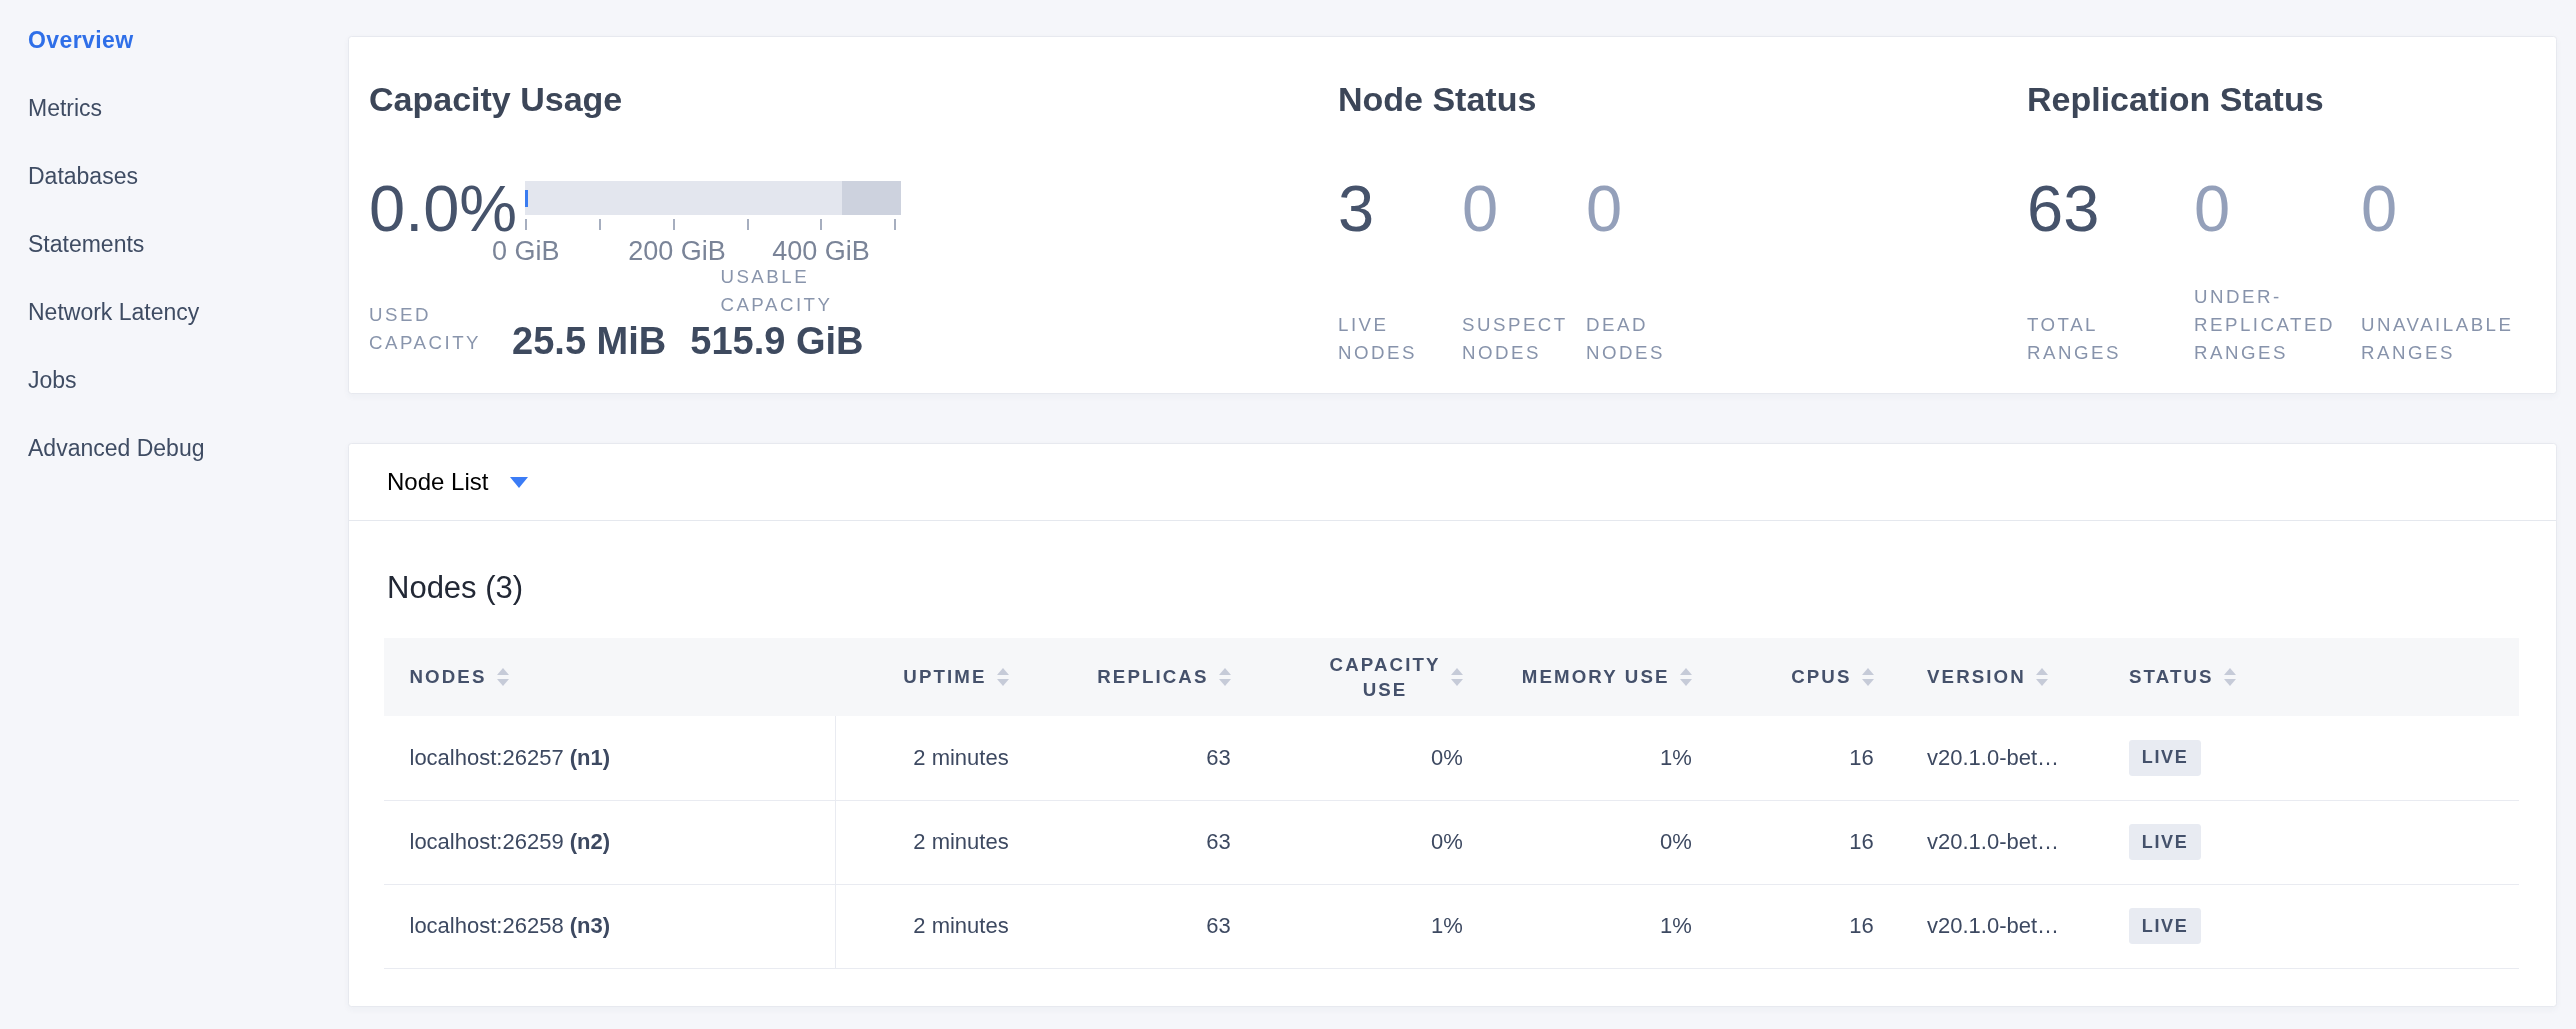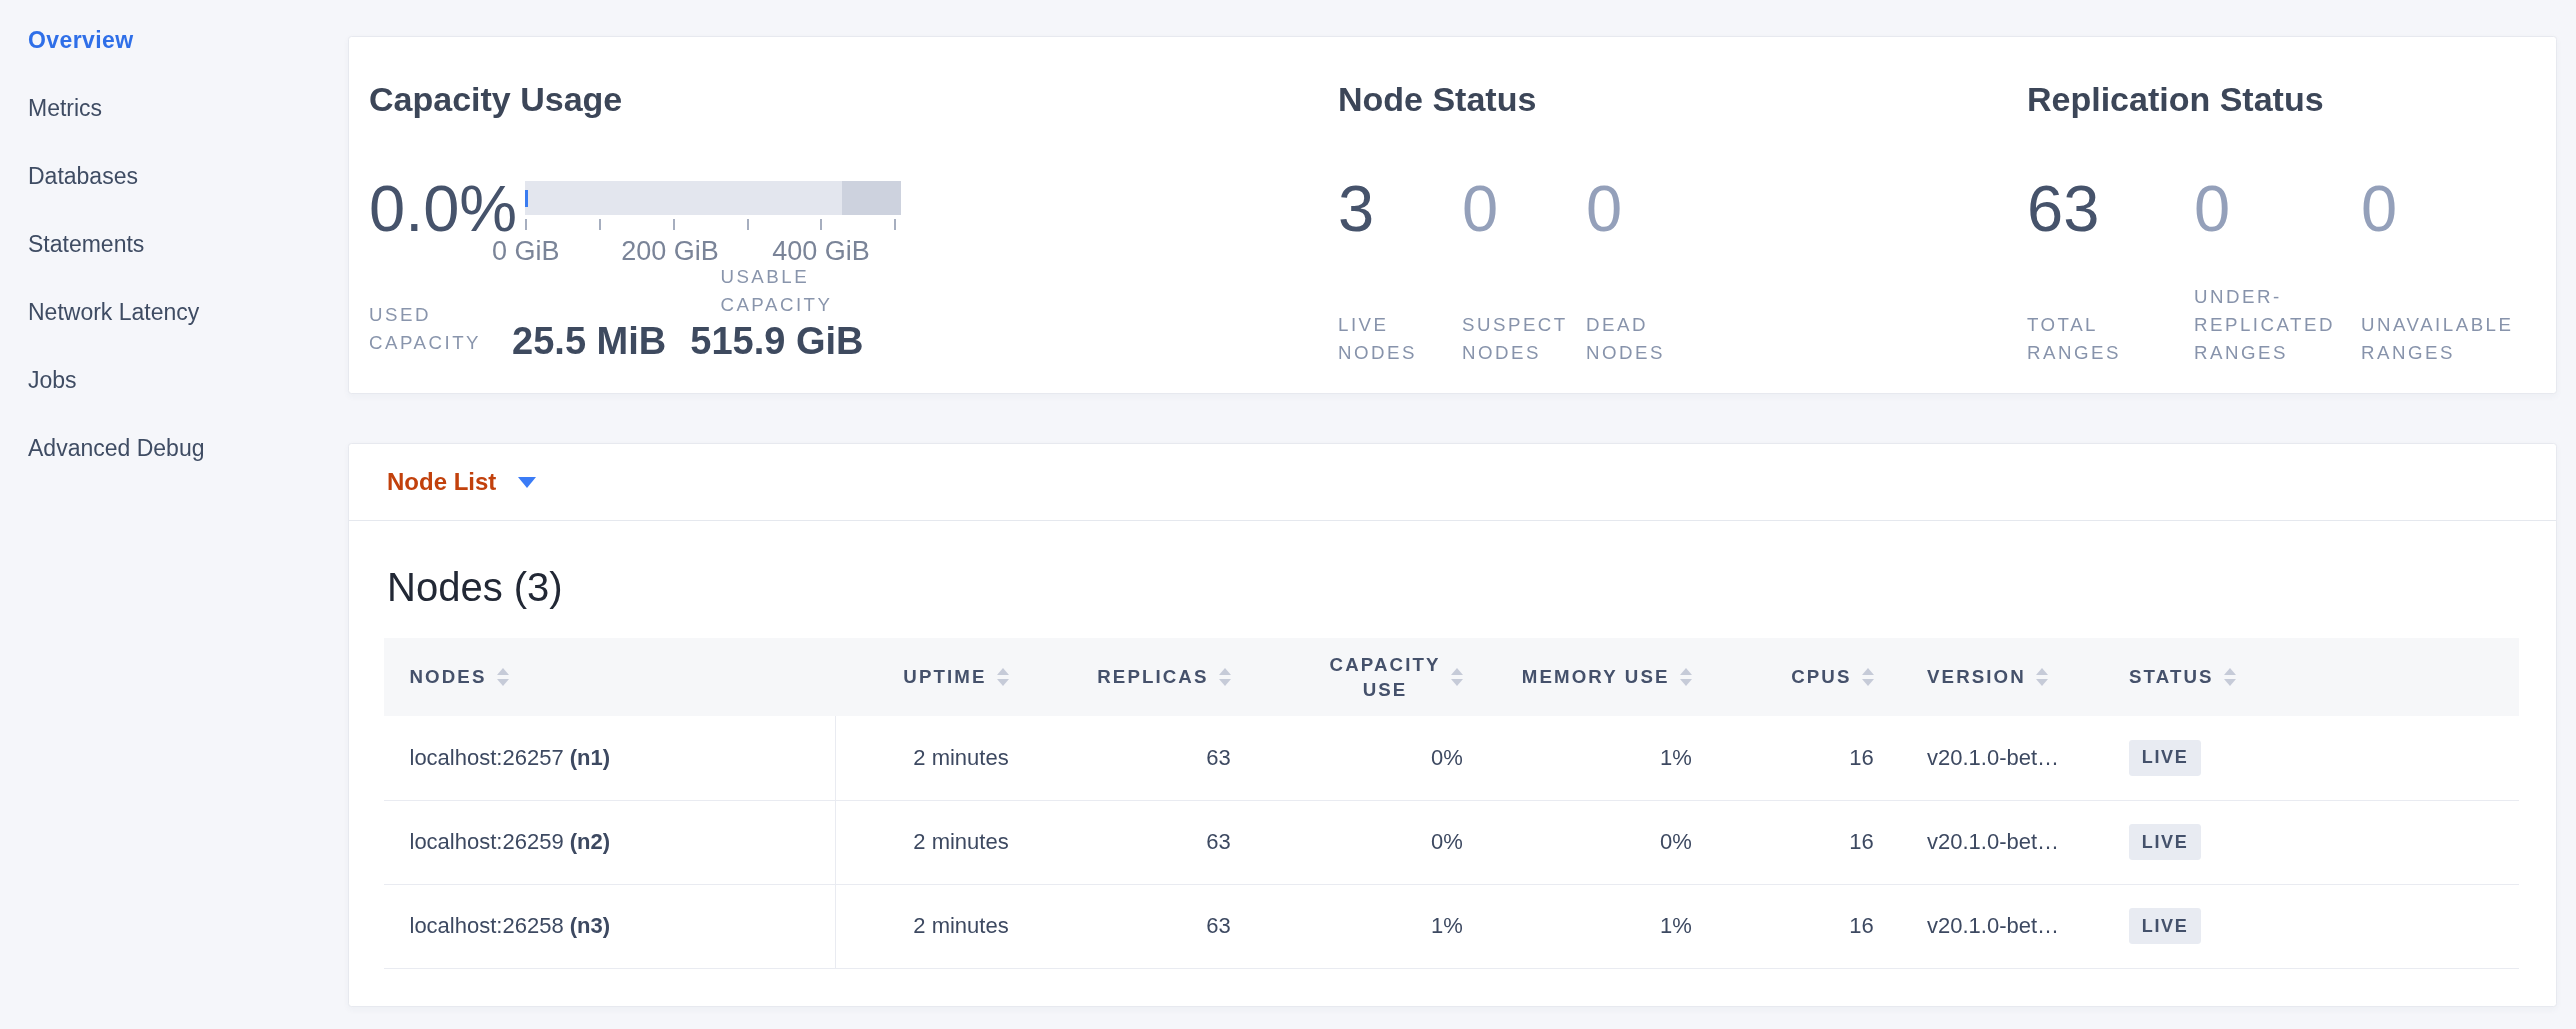--- a/index.html
+++ b/index.html
@@ -72,28 +72,28 @@
   }
   .section-nodes .metric-label { width: 124px; }
   .section-replication .metric-label { width: 167px; }
 
   
   .nodelist-card { margin-top: 49px; }
   .node-list-bar {
     height: 77px; border-bottom: 0.8px solid #e5e8ee;
     display: flex; align-items: center; padding-left: 38px; cursor: pointer;
   }
-  .node-list-label { color: #c2410c; font-size: 24px; font-weight: 700; margin-right: 22px; }
+  .node-list-label { color: #000000; font-size: 24px; font-weight: 400; margin-right: 22px; }
   .caret-down {
     width: 0; height: 0;
     border-left: 9.3px solid transparent; border-right: 9.3px solid transparent;
     border-top: 11px solid #3b7cf6;
   }
 
-  .nodes-heading { margin: 48px 0 0 38px; font-size: 40px; font-weight: 500; color: #222835; line-height: 37px; }
+  .nodes-heading { margin: 48px 0 0 38px; font-size: 31px; font-weight: 500; color: #222835; line-height: 37px; }
 
   table.nodes-table {
     margin: 32px 37px 0 35px;
     width: calc(100% - 72px);
     border-collapse: collapse;
     table-layout: fixed;
   }
   thead th { height: 78px; background: #f6f7f9; font-weight: 700; }
   .th-inner {
     display: flex; align-items: center;
@@ -175,21 +175,21 @@
             <div class="cap-axis">
               <div class="tick" style="left:0px"></div>
               <div class="tick" style="left:74px"></div>
               <div class="tick" style="left:148px"></div>
               <div class="tick" style="left:222px"></div>
               <div class="tick" style="left:295px"></div>
               <div class="tick" style="left:369px"></div>
             </div>
             <div class="cap-axis-labels">
               <div class="axis-label" style="left:0.8px">0 GiB</div>
-              <div class="axis-label" style="left:145px">200 GiB</div>
+              <div class="axis-label" style="left:152px">200 GiB</div>
               <div class="axis-label" style="left:296px">400 GiB</div>
             </div>
           </div>
         </div>
         <div class="stats-row">
           <div class="stat-group">
             <div class="stat-label">USED
 CAPACITY</div>
             <div class="stat-value">25.5 MiB</div>
           </div>

